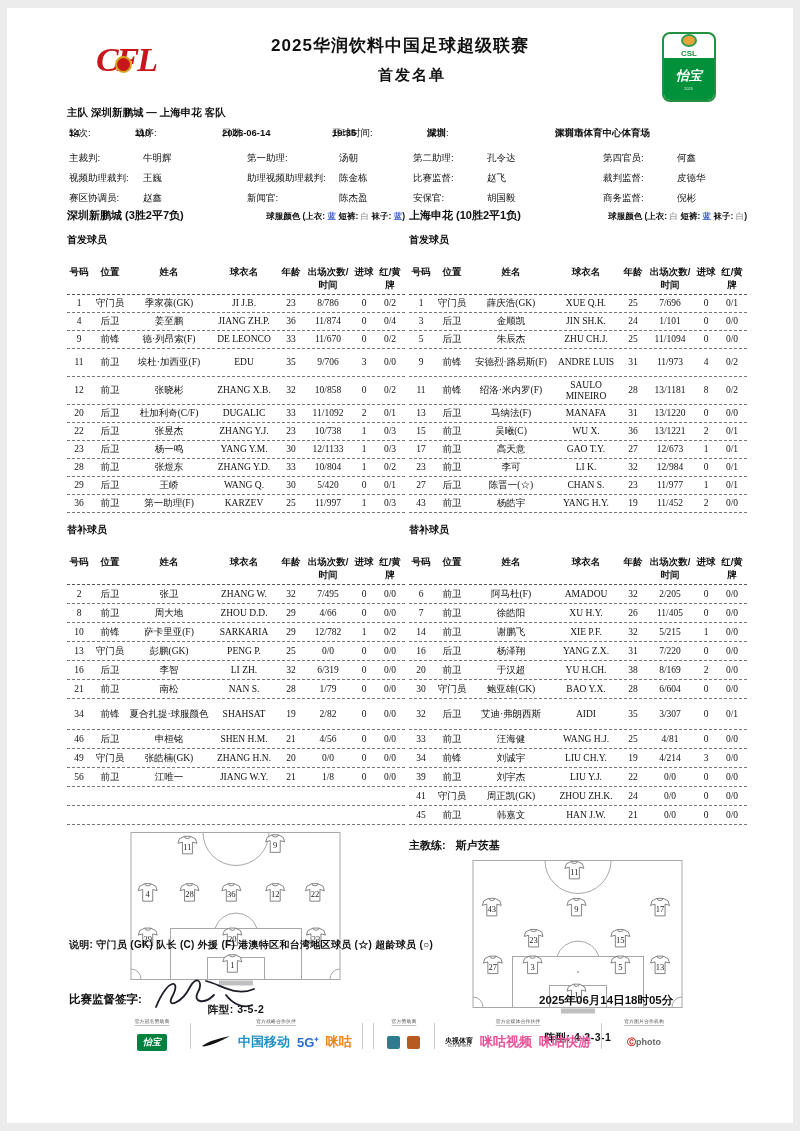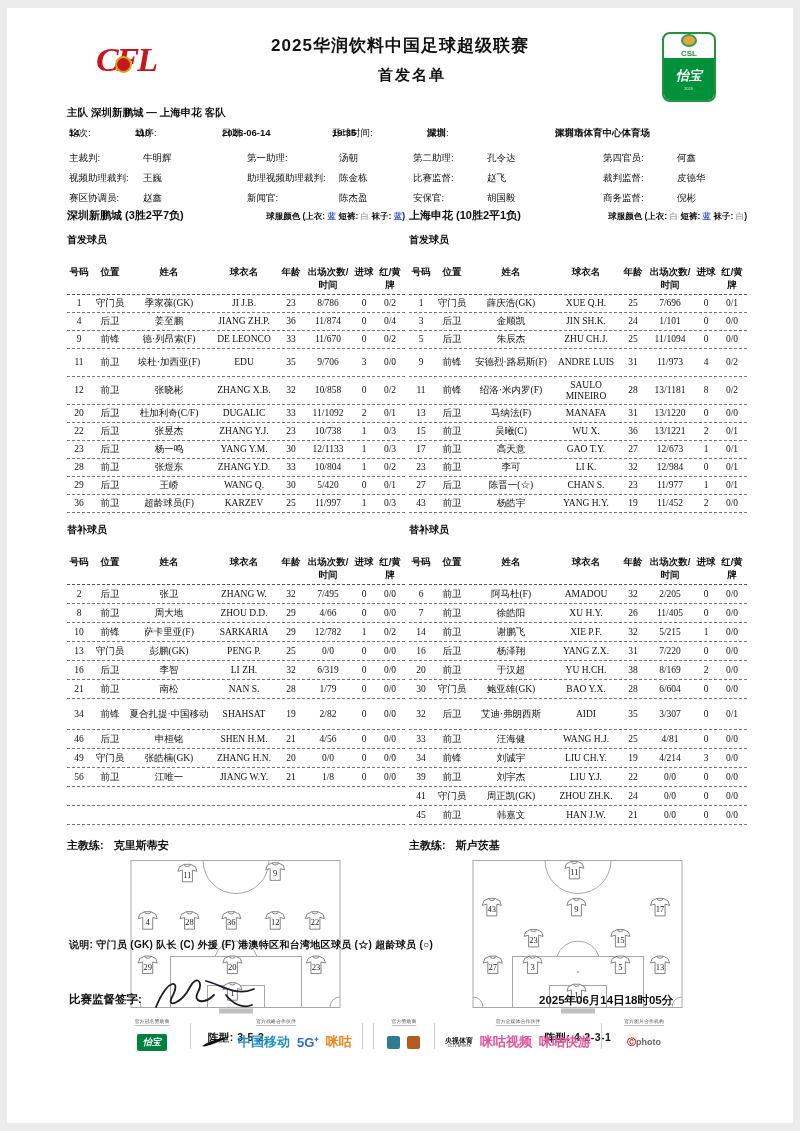--- a/index.html
+++ b/index.html
@@ -259,21 +259,21 @@
           <div class="td c2">王峤</div>
           <div class="td c3">WANG Q.</div>
           <div class="td c4">30</div>
           <div class="td c5">5/420</div>
           <div class="td c6">0</div>
           <div class="td c7">0/1</div>
         </div>
         <div class="trow">
           <div class="td c0">36</div>
           <div class="td c1">前卫</div>
-          <div class="td c2">超龄球员(F)</div>
+          <div class="td c2">第一助理(F)</div>
           <div class="td c3">KARZEV</div>
           <div class="td c4">25</div>
           <div class="td c5">11/997</div>
           <div class="td c6">1</div>
           <div class="td c7">0/3</div>
         </div>
       </div>
     <div class="sec-label">替补球员</div>
     <div class="thead">
         <div class="th c0">号码</div>
@@ -342,21 +342,21 @@
           <div class="td c2">南松</div>
           <div class="td c3">NAN S.</div>
           <div class="td c4">28</div>
           <div class="td c5">1/79</div>
           <div class="td c6">0</div>
           <div class="td c7">0/0</div>
         </div>
         <div class="trow">
           <div class="td c0">34</div>
           <div class="td c1">前锋</div>
-          <div class="td c2">夏合扎提·中国移动</div>
+          <div class="td c2">夏合扎提·球服颜色</div>
           <div class="td c3">SHAHSAT</div>
           <div class="td c4">19</div>
           <div class="td c5">2/82</div>
           <div class="td c6">0</div>
           <div class="td c7">0/0</div>
         </div>
         <div class="trow">
           <div class="td c0">46</div>
           <div class="td c1">后卫</div>
           <div class="td c2">申桓铭</div>
@@ -400,21 +400,20 @@
           <div class="td c0"></div>
           <div class="td c1"></div>
           <div class="td c2"></div>
           <div class="td c3"></div>
           <div class="td c4"></div>
           <div class="td c5"></div>
           <div class="td c6"></div>
           <div class="td c7"></div>
         </div>
       </div>
-    <div class="coach"><span>主教练:</span><span class="coach-name">克里斯蒂安</span></div>
     <div class="pitch-wrap"><svg width="212" height="158" viewBox="0 0 212 158">
           <rect stroke="#a8a8a8" fill="none" stroke-width="1" x="1" y="0.5" width="209" height="147"></rect>
           <path stroke="#a8a8a8" fill="none" stroke-width="1" d="M73,0.5 A33,33 0 0 0 139,0.5"></path>
           <rect stroke="#a8a8a8" fill="none" stroke-width="1" x="40.5" y="96.5" width="131" height="51"></rect>
           <path stroke="#a8a8a8" fill="none" stroke-width="1" d="M85,96.5 A22,22 0 0 1 127,96.5"></path>
           <rect stroke="#a8a8a8" fill="none" stroke-width="1" x="77.5" y="125.5" width="57" height="22"></rect>
           <rect x="89" y="148.5" width="34" height="5" fill="#c0c0c0"></rect>
           <path stroke="#a8a8a8" fill="none" stroke-width="1" d="M1,137 A10,10 0 0 1 11,147.5"></path>
           <path stroke="#a8a8a8" fill="none" stroke-width="1" d="M200,147.5 A10,10 0 0 1 210,137"></path>
           <circle cx="106" cy="112" r="0.9" fill="#999"></circle>

